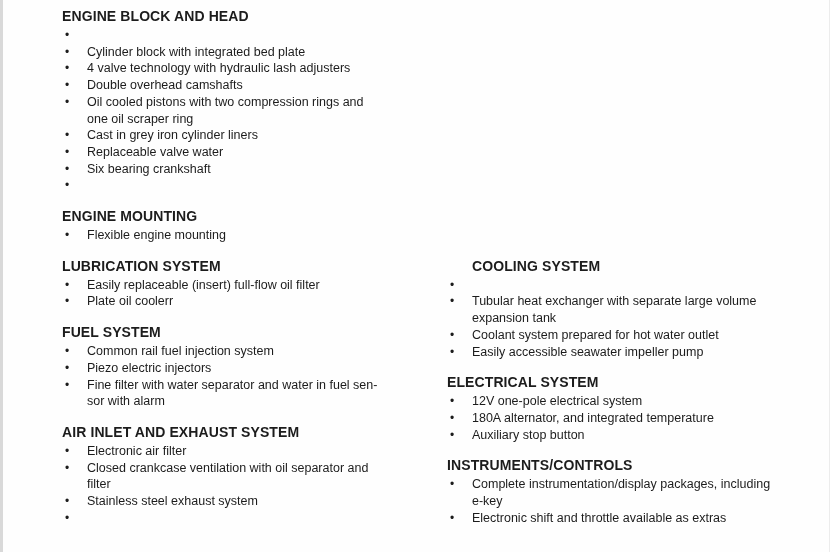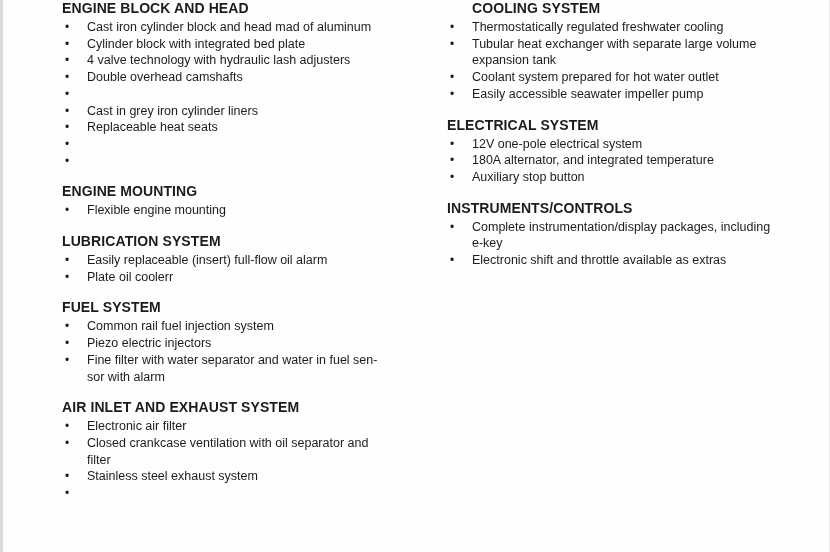--- a/index.html
+++ b/index.html
@@ -24,22 +24,24 @@
   }
   .edge-strip-right {
     position: absolute;
     right: 0; top: 0;
     width: 1px; height: 552px;
   }
   .content {
     position: absolute;
     left: 0; top: 0;
     width: 826px;
+    padding-top: 8px;
     display: flex;
     box-sizing: border-box;
+    align-items: flex-end;
   }
   .column {
     box-sizing: border-box;
   }
   .column-left {
     margin-left: 62px;
     width: 385px;
     flex: 0 0 auto;
   }
   .column-right {
@@ -85,68 +87,70 @@
 <div class="page" style="background: rgb(254, 254, 254); color: rgb(28, 28, 28);">
   <div class="edge-strip-left" style="background: rgb(217, 217, 217);"></div>
   <div class="edge-strip-right" style="background: rgb(236, 236, 236);"></div>
   <div class="content">
     <div class="column column-left">
         <section class="spec-section">
           <h2>ENGINE BLOCK AND HEAD</h2>
           <ul class="bullet-list">
             <li>
               <span class="dot">•</span>
-              <span class="item-text">Cast iron cylinder block and head mad of aluminum</span>
             </li>
             <li>
               <span class="dot">•</span>
               <span class="item-text">Cylinder block with integrated bed plate</span>
             </li>
             <li>
               <span class="dot">•</span>
               <span class="item-text">4 valve technology with hydraulic lash adjusters</span>
             </li>
             <li>
               <span class="dot">•</span>
               <span class="item-text">Double overhead camshafts</span>
             </li>
             <li>
               <span class="dot">•</span>
+              <span class="item-text">Oil cooled pistons with two compression rings and
+one oil scraper ring</span>
             </li>
             <li>
               <span class="dot">•</span>
               <span class="item-text">Cast in grey iron cylinder liners</span>
             </li>
             <li>
               <span class="dot">•</span>
-              <span class="item-text">Replaceable heat seats</span>
-            </li>
-            <li>
-              <span class="dot">•</span>
+              <span class="item-text">Replaceable valve water</span>
+            </li>
+            <li>
+              <span class="dot">•</span>
+              <span class="item-text">Six bearing crankshaft</span>
             </li>
             <li>
               <span class="dot">•</span>
             </li>
           </ul>
         </section>
         <section class="spec-section">
           <h2>ENGINE MOUNTING</h2>
           <ul class="bullet-list">
             <li>
               <span class="dot">•</span>
               <span class="item-text">Flexible engine mounting</span>
             </li>
           </ul>
         </section>
         <section class="spec-section">
           <h2>LUBRICATION SYSTEM</h2>
           <ul class="bullet-list">
             <li>
               <span class="dot">•</span>
-              <span class="item-text">Easily replaceable (insert) full-flow oil alarm</span>
+              <span class="item-text">Easily replaceable (insert) full-flow oil filter</span>
             </li>
             <li>
               <span class="dot">•</span>
               <span class="item-text">Plate oil coolerr</span>
             </li>
           </ul>
         </section>
         <section class="spec-section">
           <h2>FUEL SYSTEM</h2>
           <ul class="bullet-list">
@@ -186,21 +190,20 @@
             </li>
           </ul>
         </section>
       </div>
     <div class="column column-right">
         <section class="spec-section">
           <h2 class="title-indented">COOLING SYSTEM</h2>
           <ul class="bullet-list">
             <li>
               <span class="dot">•</span>
-              <span class="item-text">Thermostatically regulated freshwater cooling</span>
             </li>
             <li>
               <span class="dot">•</span>
               <span class="item-text">Tubular heat exchanger with separate large volume
 expansion tank</span>
             </li>
             <li>
               <span class="dot">•</span>
               <span class="item-text">Coolant system prepared for hot water outlet</span>
             </li>

